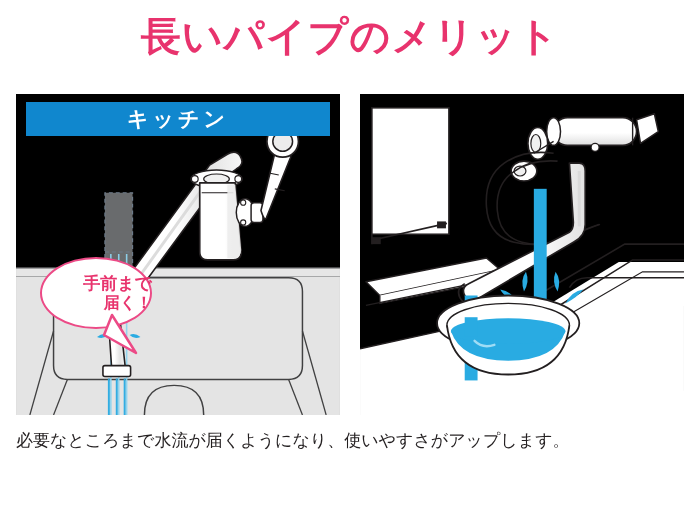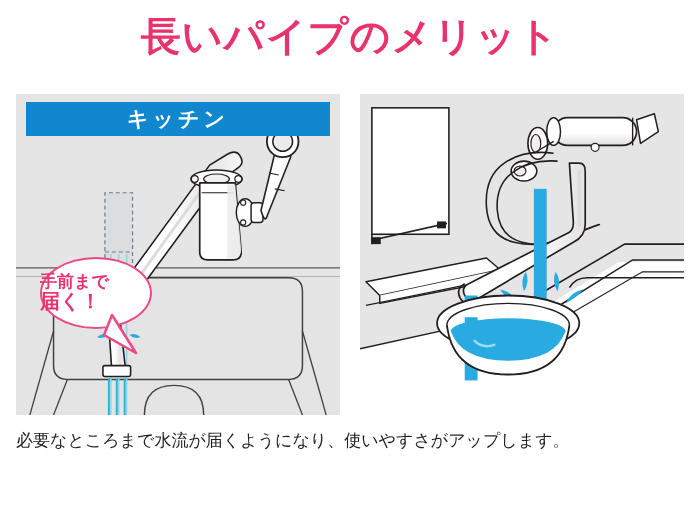--- a/index.html
+++ b/index.html
@@ -37,21 +37,21 @@
     left: 14px;
     width: 672px;
     height: 325px;
     display: flex;
     justify-content: space-between;
   }
   .panel {
     position: relative;
     width: 328px;
     height: 325px;
-    background: #e5e5e5;
+    background: #000000;
     border: 2px solid #ffffff;
     box-sizing: border-box;
     overflow: hidden;
   }
   .panel-header {
     position: absolute;
     top: 8px;
     left: 10px;
     right: 10px;
     height: 34px;
@@ -85,29 +85,29 @@
     background: #ffffff;
     border: 2.5px solid #ec4a86;
     border-radius: 50%;
     box-sizing: border-box;
   }
   .bubble .btext {
     position: absolute;
     inset: 0;
     display: flex;
     flex-direction: column;
-    align-items: flex-start;
+    align-items: flex-end;
     justify-content: center;
     color: #e8336d;
     font-weight: bold;
     line-height: 1.08;
     z-index: 2;
   }
   .bubble .btext .l1 { font-size: 17px; letter-spacing: 0px; }
-  .bubble .btext .l2 { font-size: 20px; letter-spacing: 0px; }
+  .bubble .btext .l2 { font-size: 16px; letter-spacing: 0px; }
   .bubble .tail { position: absolute; z-index: 1; }
 
   #bubble-kitchen { left: 24px; top: 163px; }
 
   
   .caption {
     position: absolute;
     top: 428px;
     left: 16px;
     width: 672px;

